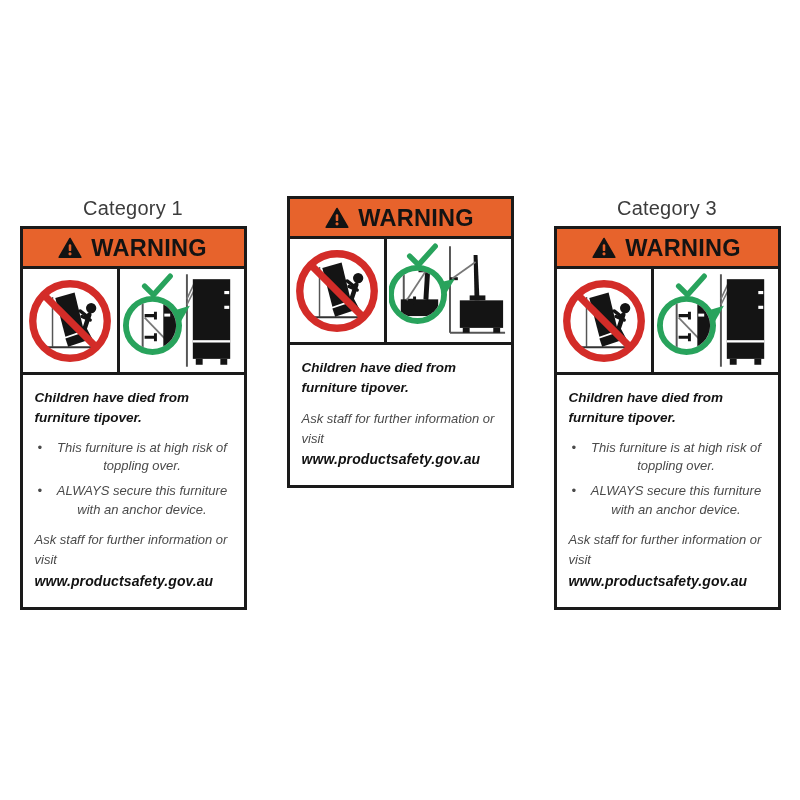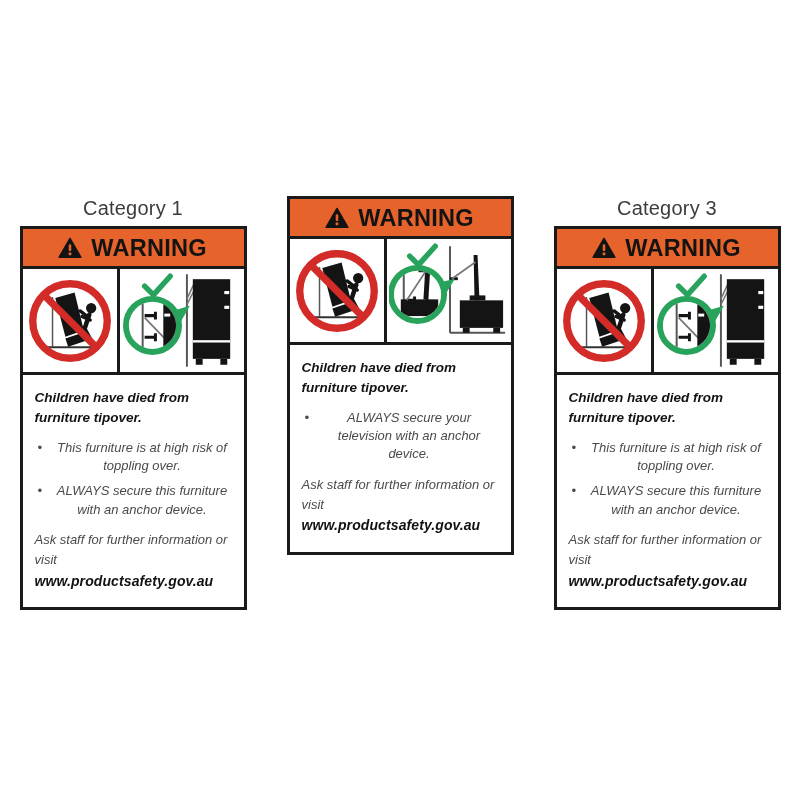--- a/index.html
+++ b/index.html
@@ -209,23 +209,20 @@
                 <line x1="26" y1="56" x2="26" y2="64" stroke="#141414" stroke-width="3"></line>
                 <line x1="30" y1="30" x2="38" y2="30" stroke="#141414" stroke-width="3"></line>
                 <line x1="18" y1="60" x2="37" y2="31" stroke="#777" stroke-width="1.8"></line>
               </g>
               <polyline class="c-green-stroke" points="21,15 30,24 47,5" fill="none" stroke-width="5.5" stroke-linecap="round" stroke-linejoin="round"></polyline>
             </svg>
           </div>
         </div>
         <div class="text-area">
           <p class="label-heading">Children have died from furniture tipover.</p>
-          <ul class="bullets">
-            <li>ALWAYS secure your television with an anchor device.</li>
-          </ul>
           <p class="footer-text">
             <span>Ask staff for further information or visit</span>
             <span class="footer-url">www.productsafety.gov.au</span>
           </p>
         </div>
       </div>
     </div>
 
     <div class="label-col">
       <div class="category-title">Category 3</div>

